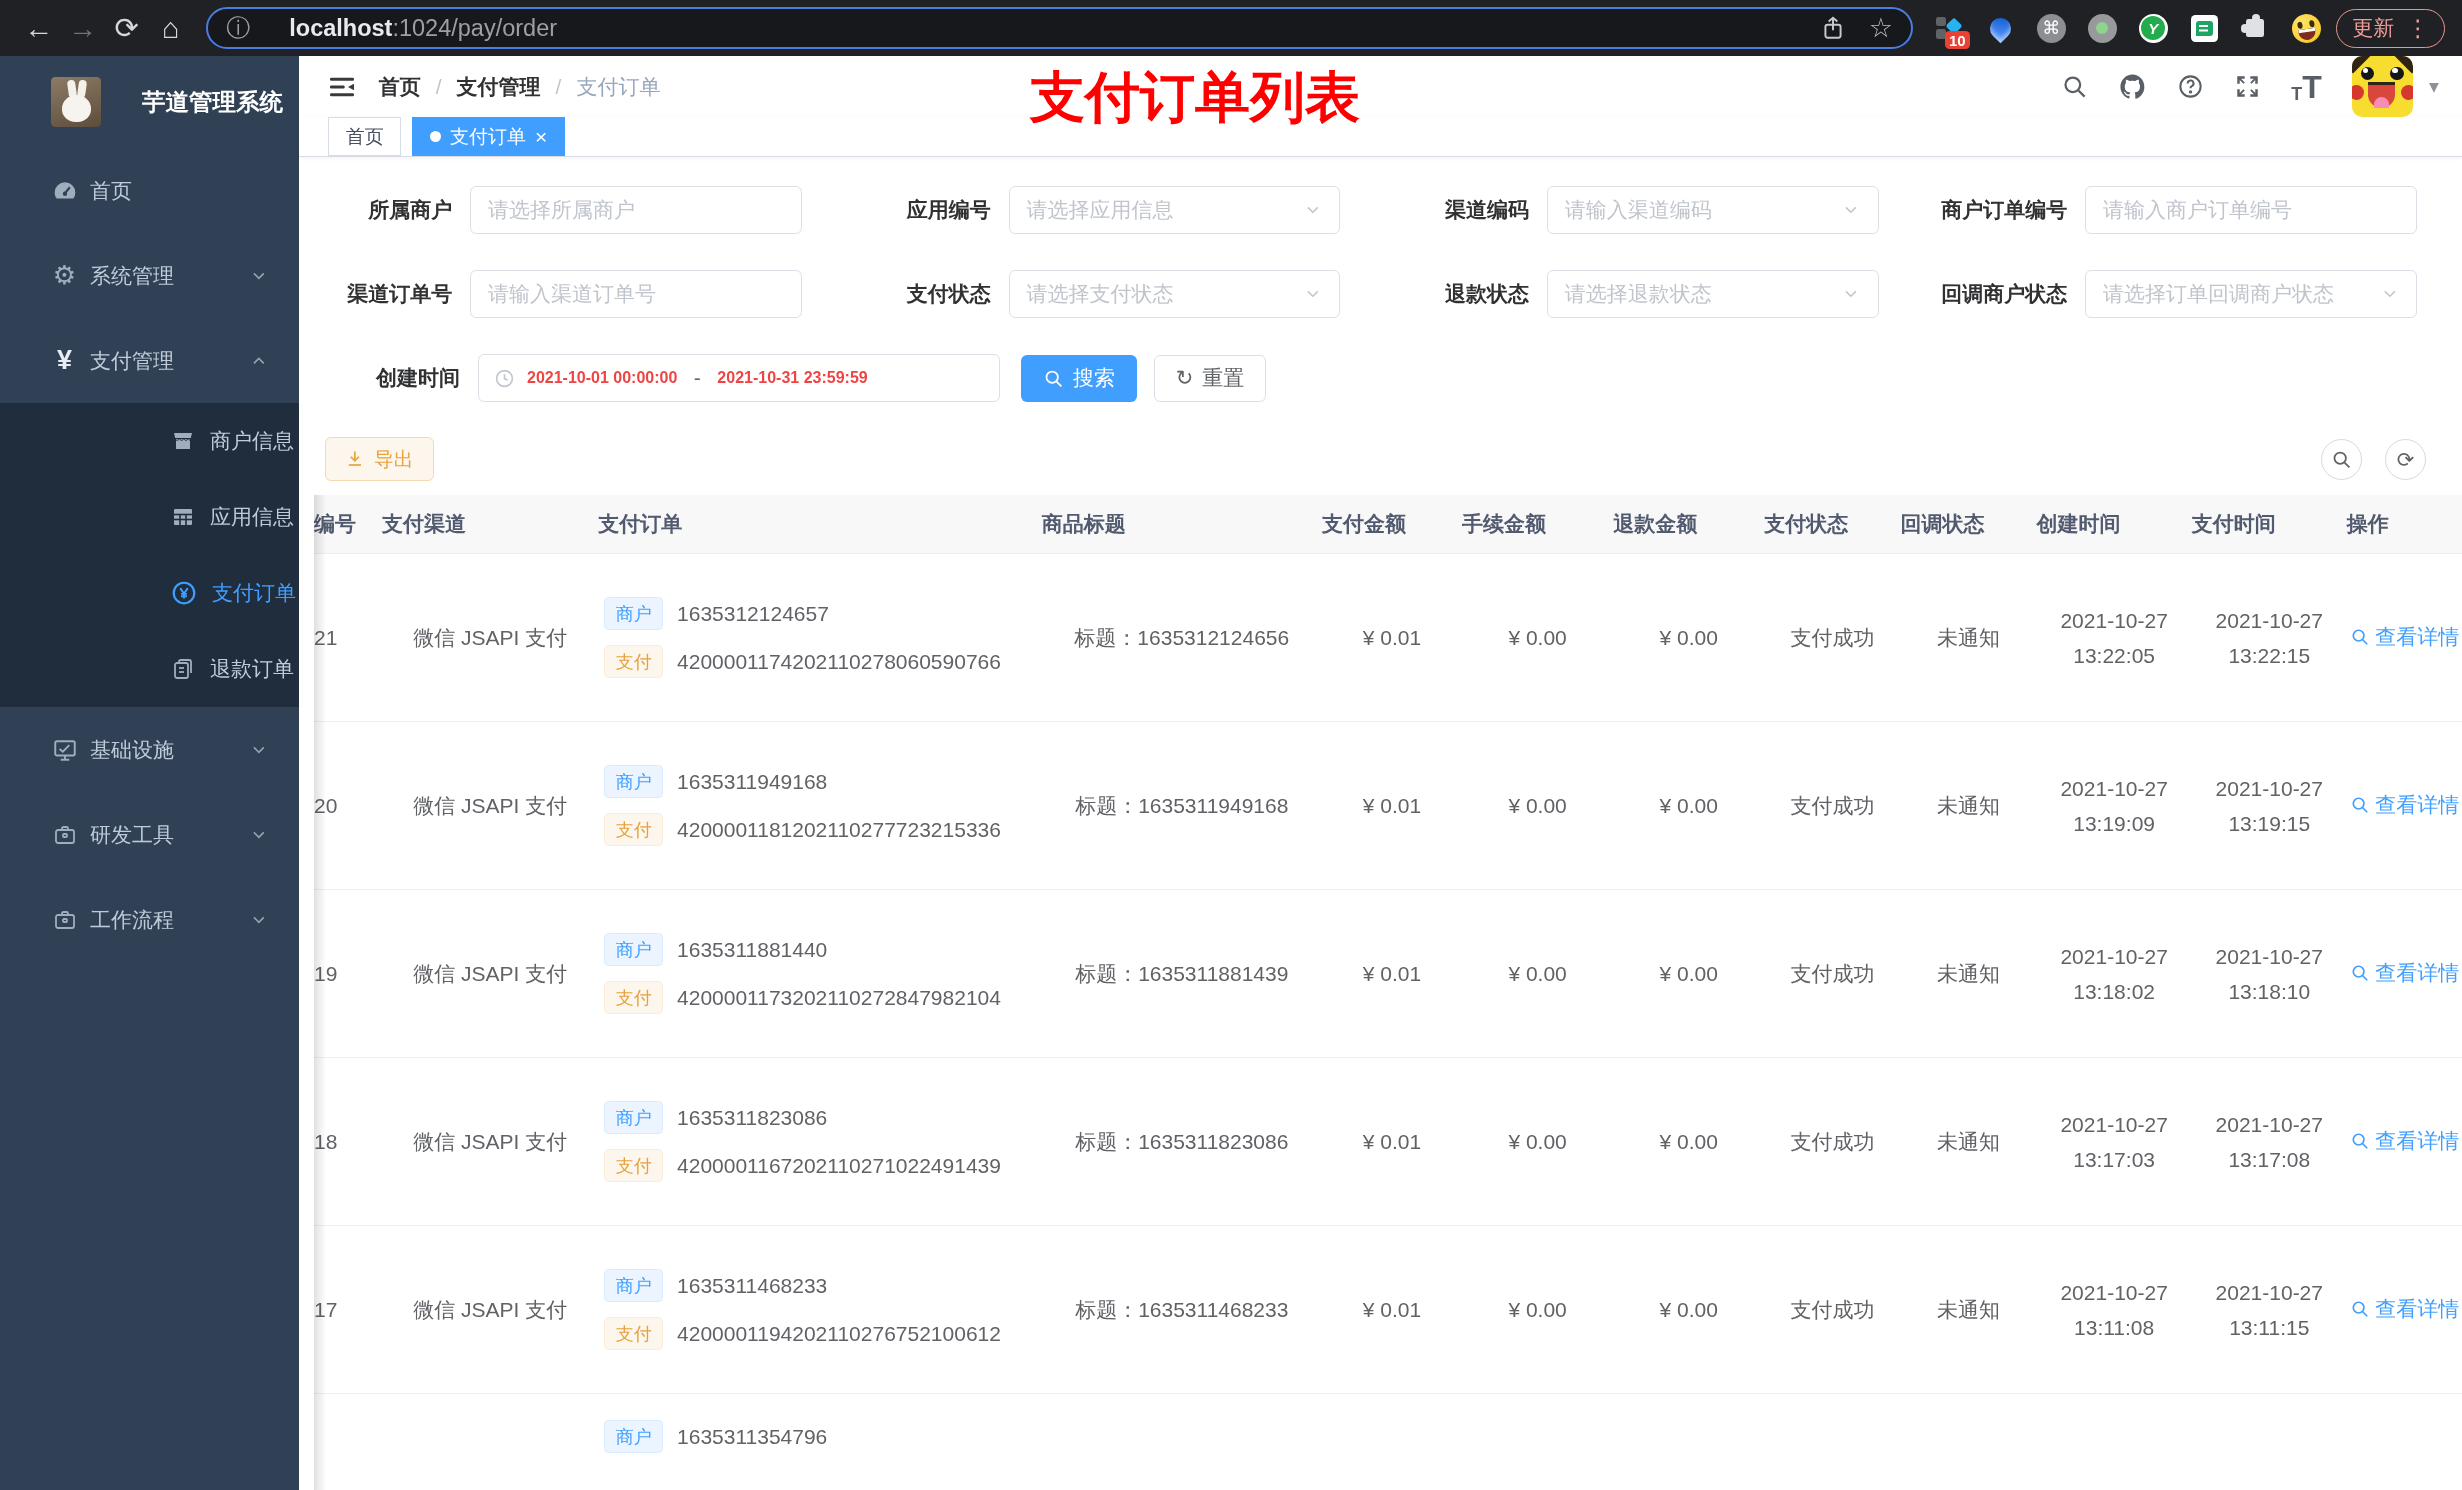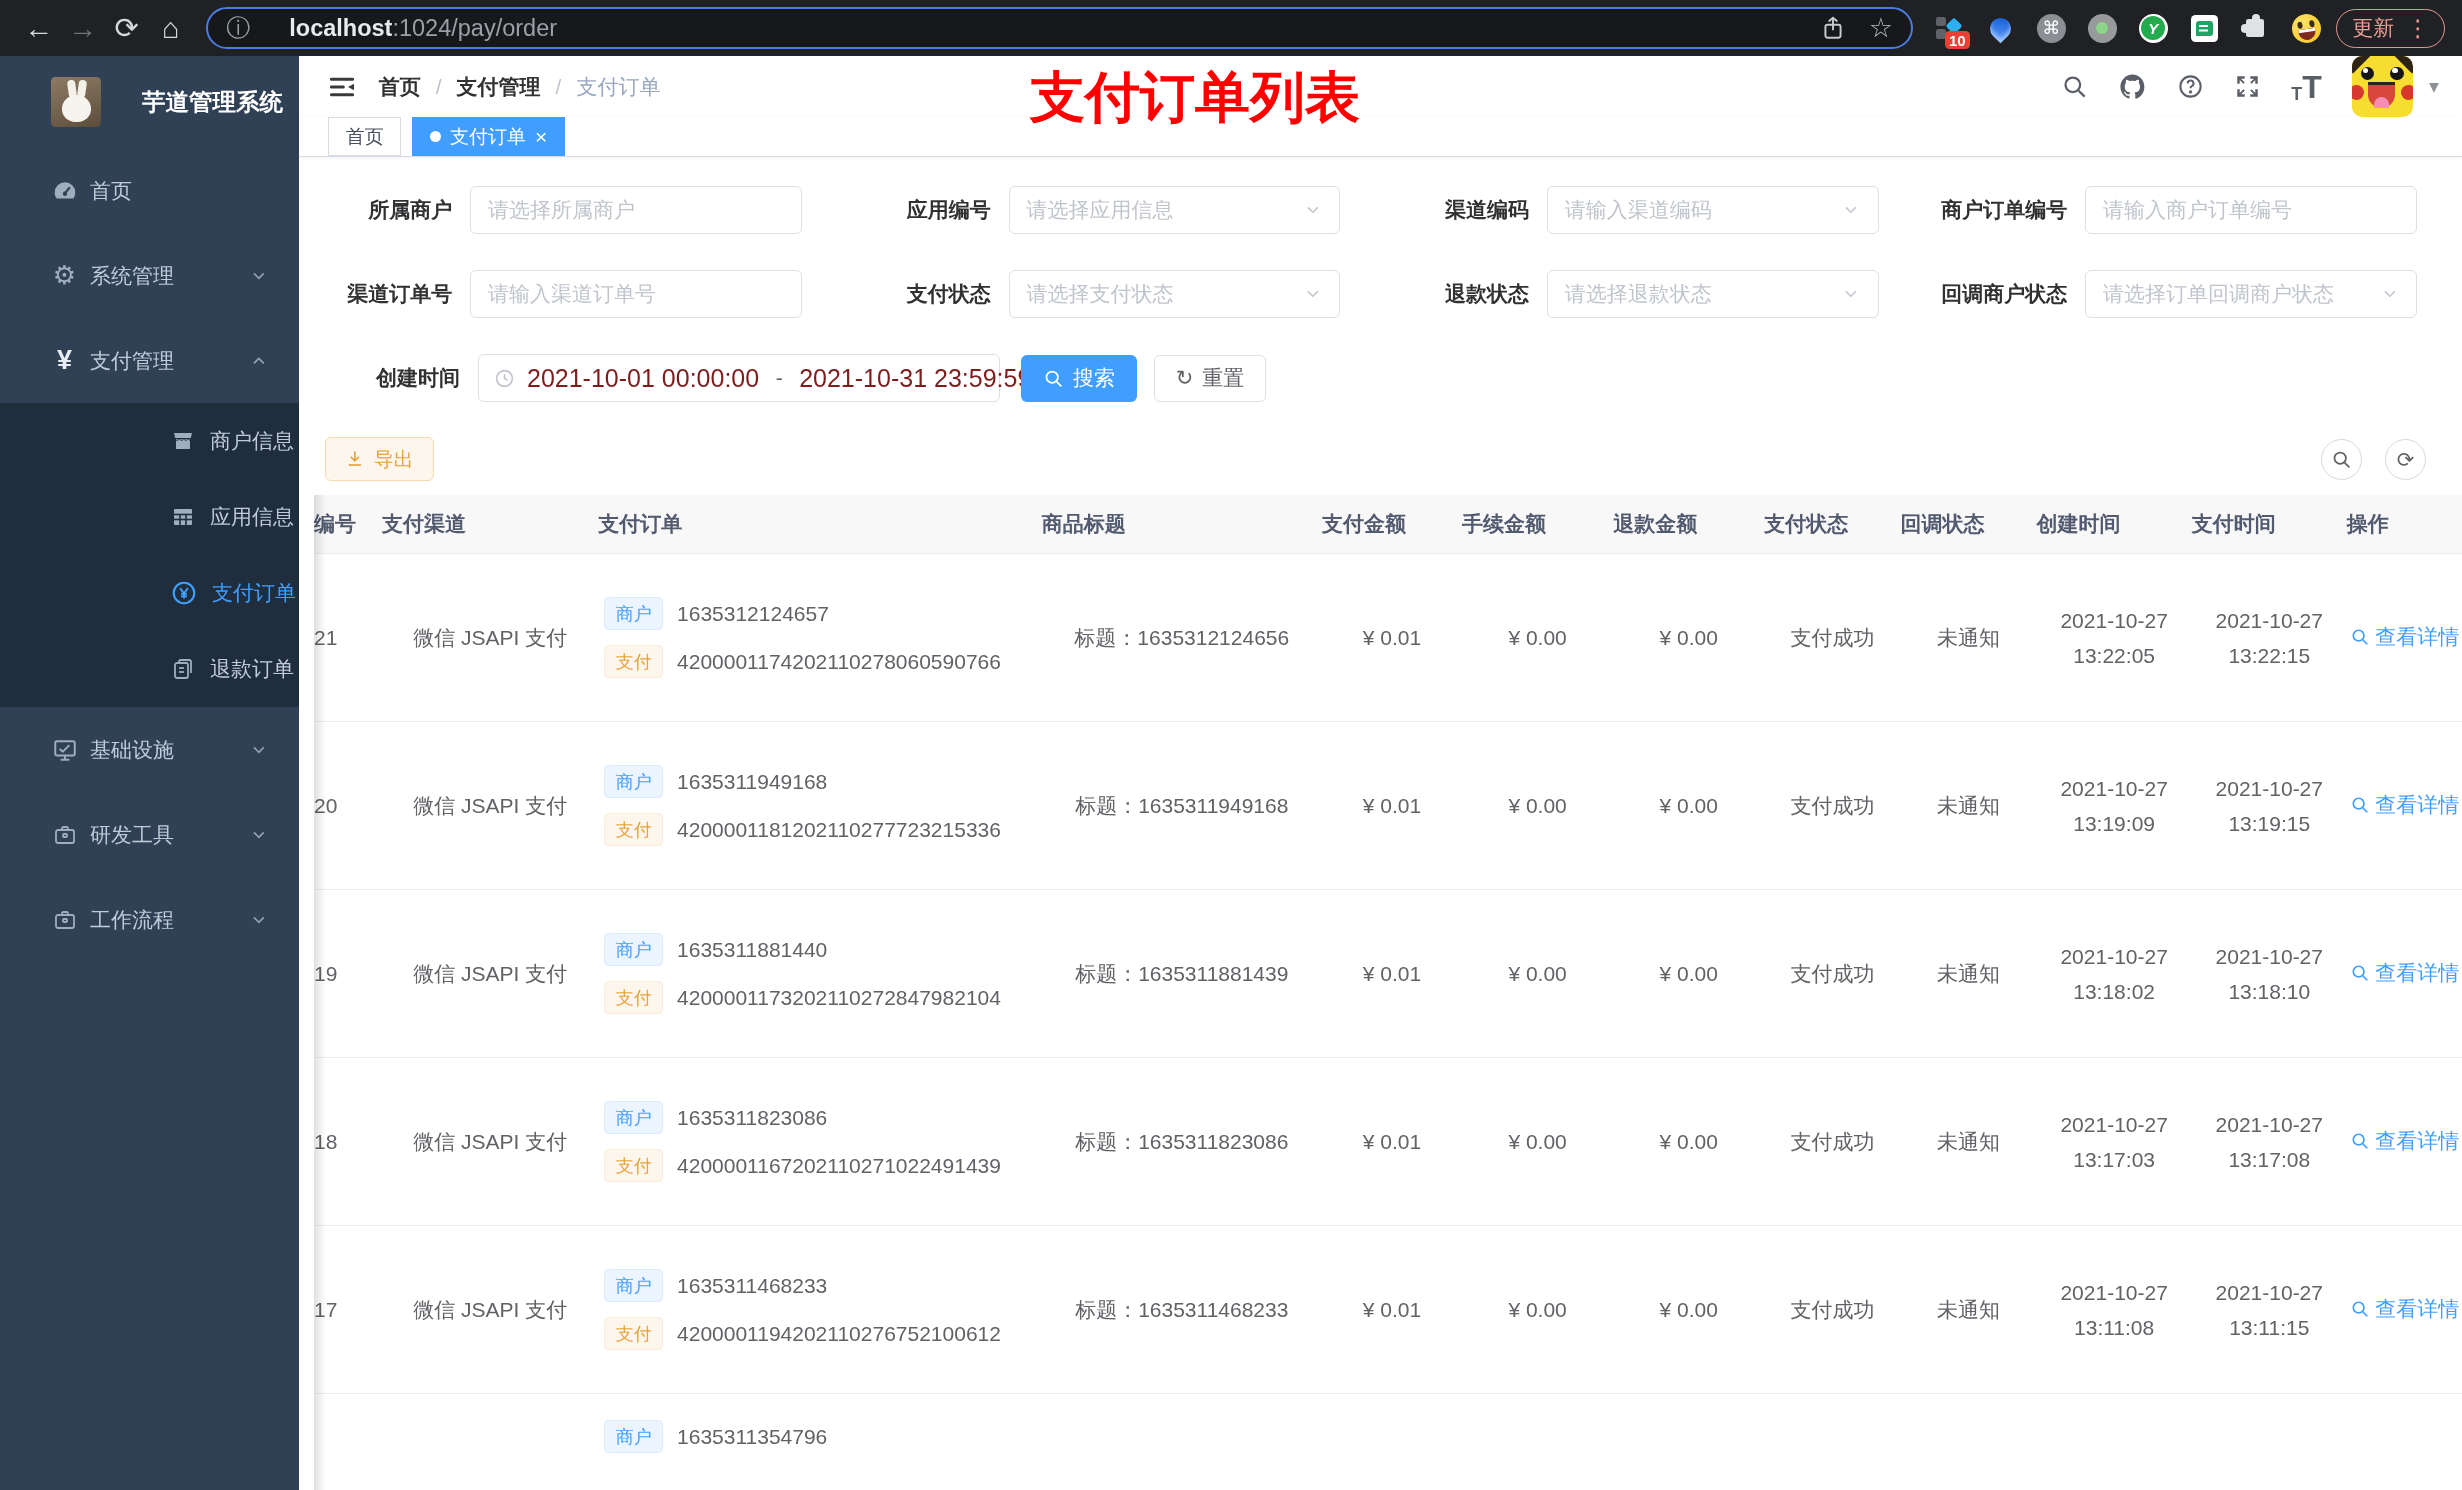--- a/index.html
+++ b/index.html
@@ -99,21 +99,21 @@
   .content { padding:29px 15px 0 15px; }
   .f-row { display:flex; justify-content:space-between; margin-bottom:36px; padding-right:30px; }
   .field { display:flex; align-items:center; width:488px; }
   .f-label { width:164px; text-align:right; padding-right:18px; font-size:21px; font-weight:600; color:#303133; white-space:nowrap; }
   .f-ctrl { width:348px; height:48px; border:0.8px solid #dcdfe6; border-radius:6px; background:#fff; display:flex; align-items:center; justify-content:space-between; padding:0 16.7px; }
   .placeholder { color:#c0c4cc; font-size:21px; white-space:nowrap; }
   .sel-arrow { color:#c0c4cc; display:flex; }
   .f-row3 { display:flex; align-items:center; margin-bottom:0; }
   .date-ctrl { width:522px; height:48px; border:0.8px solid #dcdfe6; border-radius:6px; display:flex; align-items:center; gap:12px; padding:0 15px; }
   .date-ctrl .clock { color:#c0c4cc; display:flex; }
-  .date-text { font-size:25px; color:#7f1d1d; white-space:nowrap; }
+  .date-text { font-size:16px; color:#ef4444; white-space:nowrap;font-weight:bold; }
   .date-sep { font-size:21px; color:#5f6368; margin:0 4.5px; }
   .btn { height:47px; border-radius:6px; display:inline-flex; align-items:center; gap:9px; font-size:21px; padding:0 21px; cursor:pointer; border:0.8px solid transparent; }
   .btn-search { background:#409eff; color:#fff; margin-left:21px; }
   .btn-reset { background:#fff; color:#606266; border-color:#dcdfe6; margin-left:16.7px; }
   .toolbar { margin-top:35px; display:flex; align-items:center; }
   .btn-export { height:44px; padding:0 19.7px; font-size:19.7px; background:#fdf6ec; color:#e6a23c; border:0.8px solid #f5dab1; border-radius:6px; display:inline-flex; align-items:center; gap:9px; margin-left:10.6px; cursor:pointer; }
   .toolbar-right { margin-left:auto; display:flex; align-items:center; gap:23px; margin-right:21px; color:#606266; }
   .circle-btn { width:41px; height:41px; border:0.8px solid #d9d9d9; border-radius:50%; display:flex; align-items:center; justify-content:center; cursor:pointer; }
   .circle-btn .glyph { font-size:21px; line-height:1; }
 

